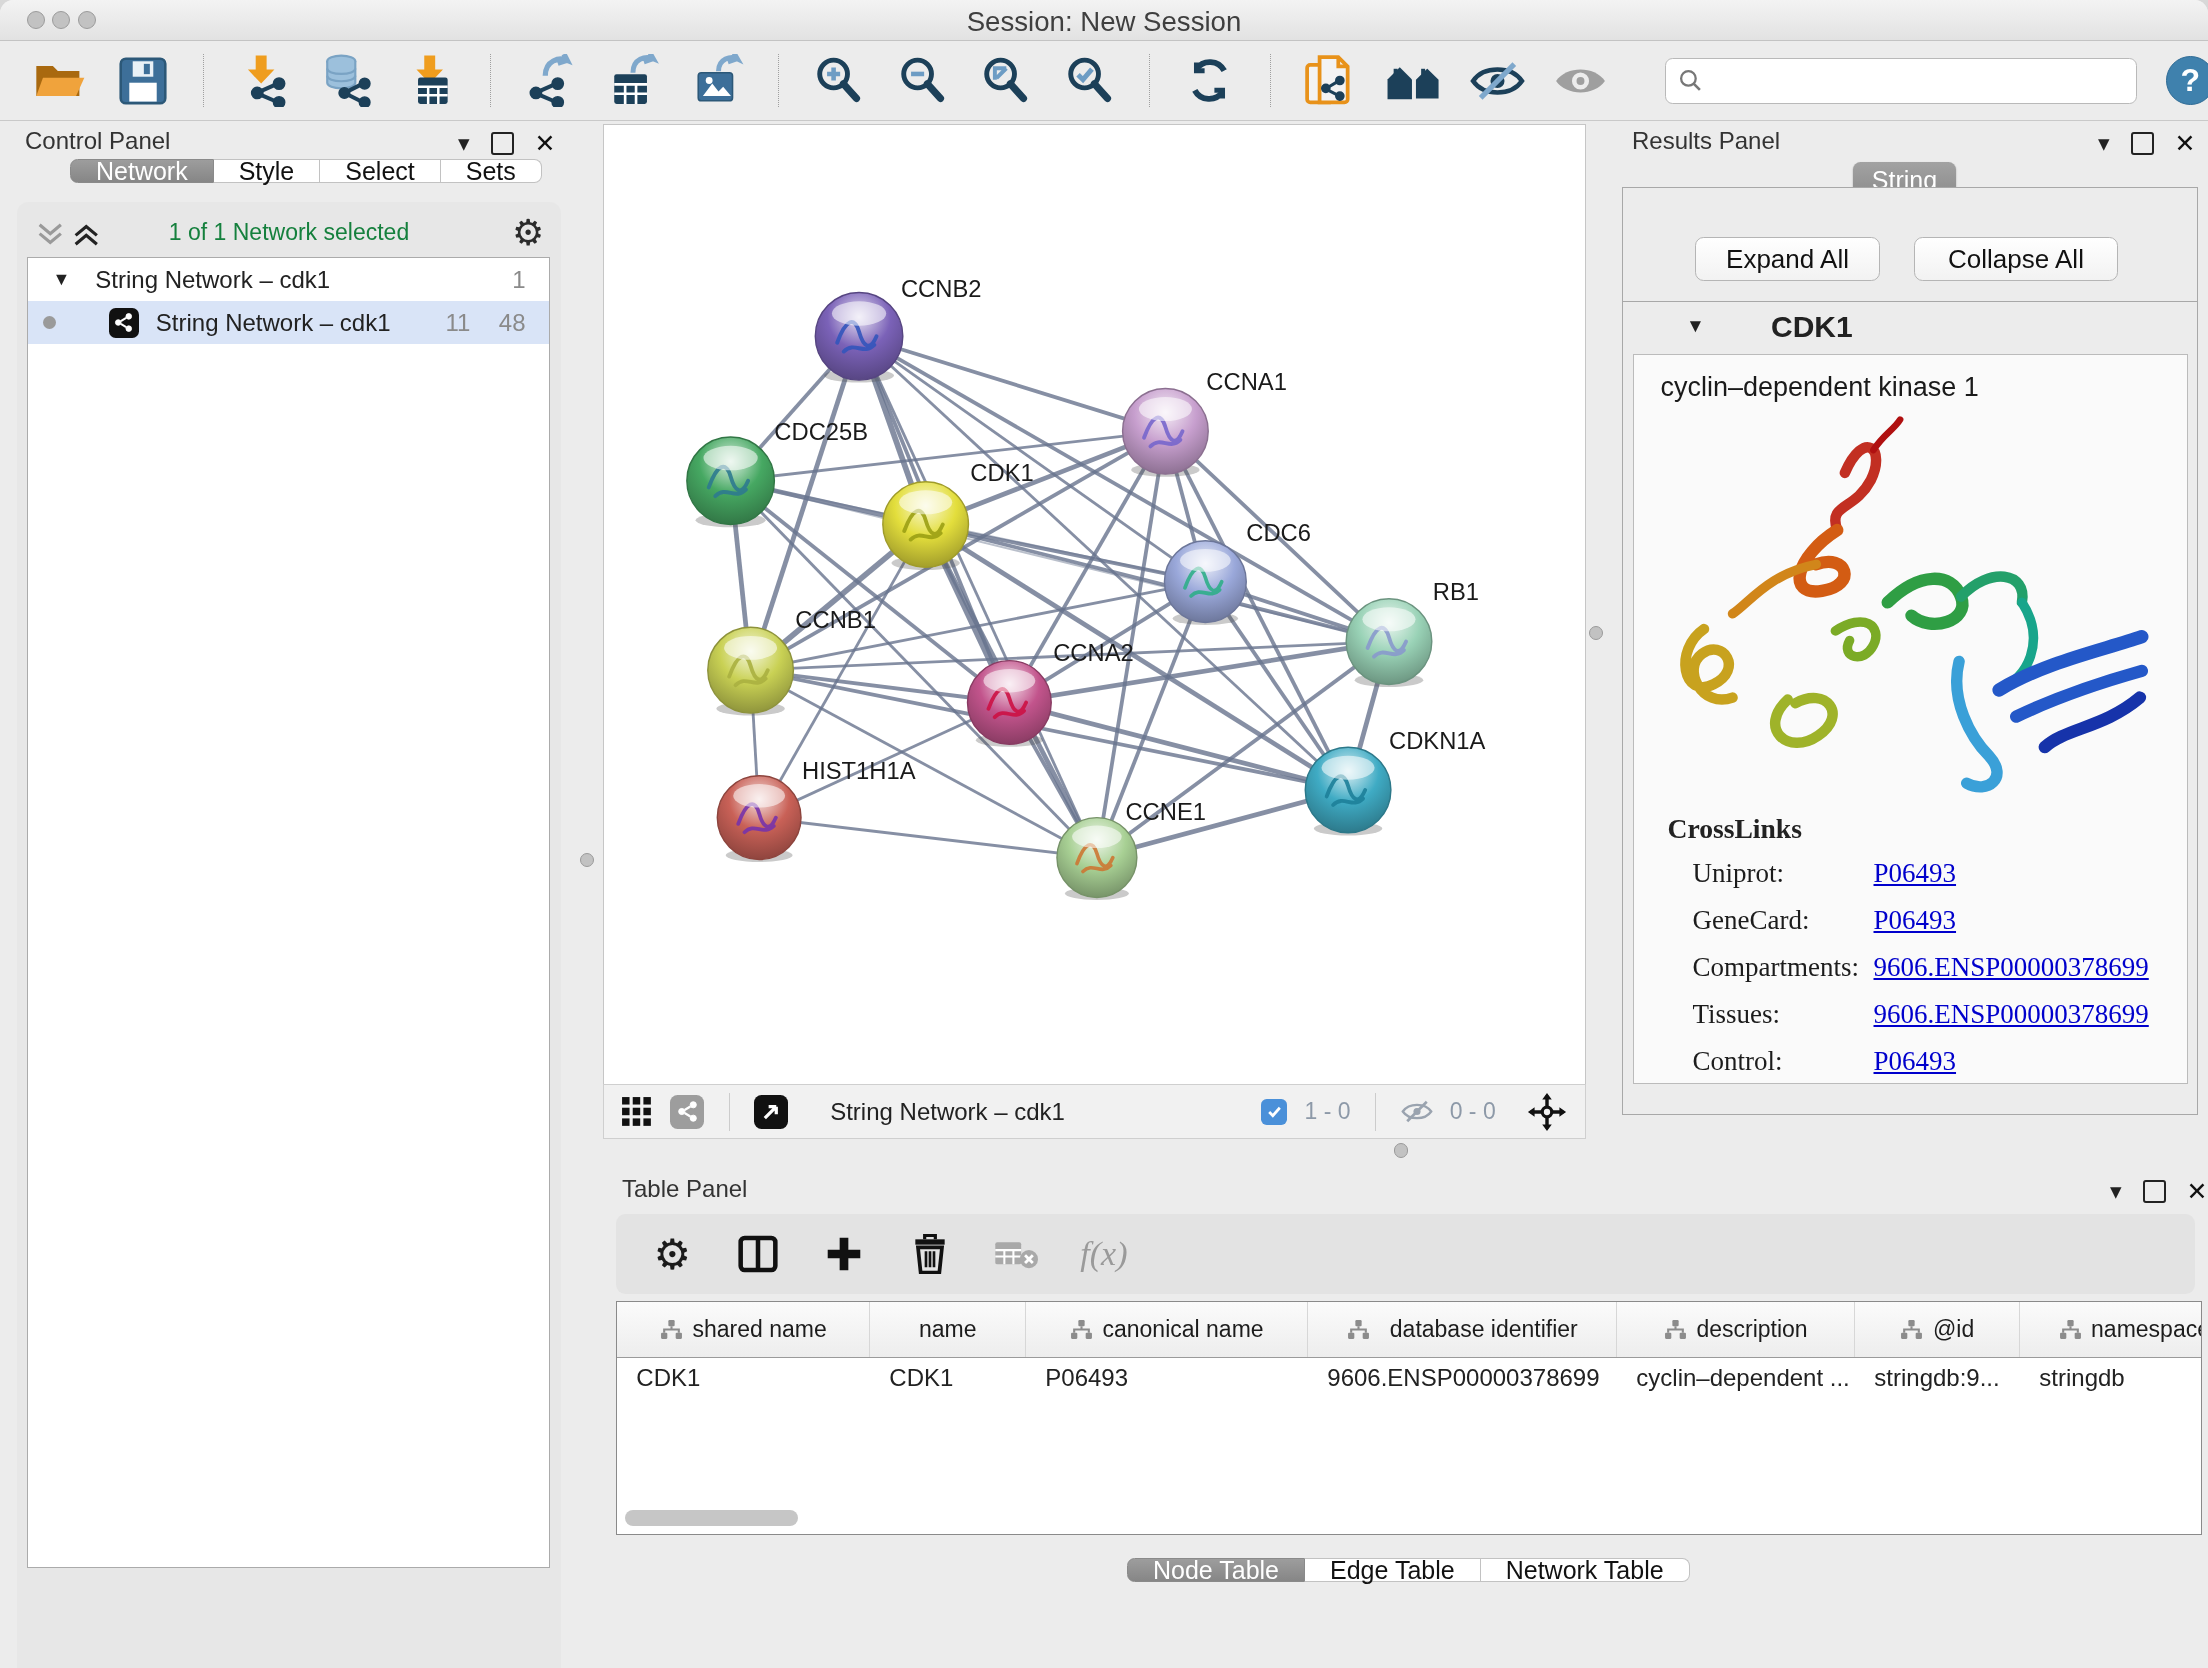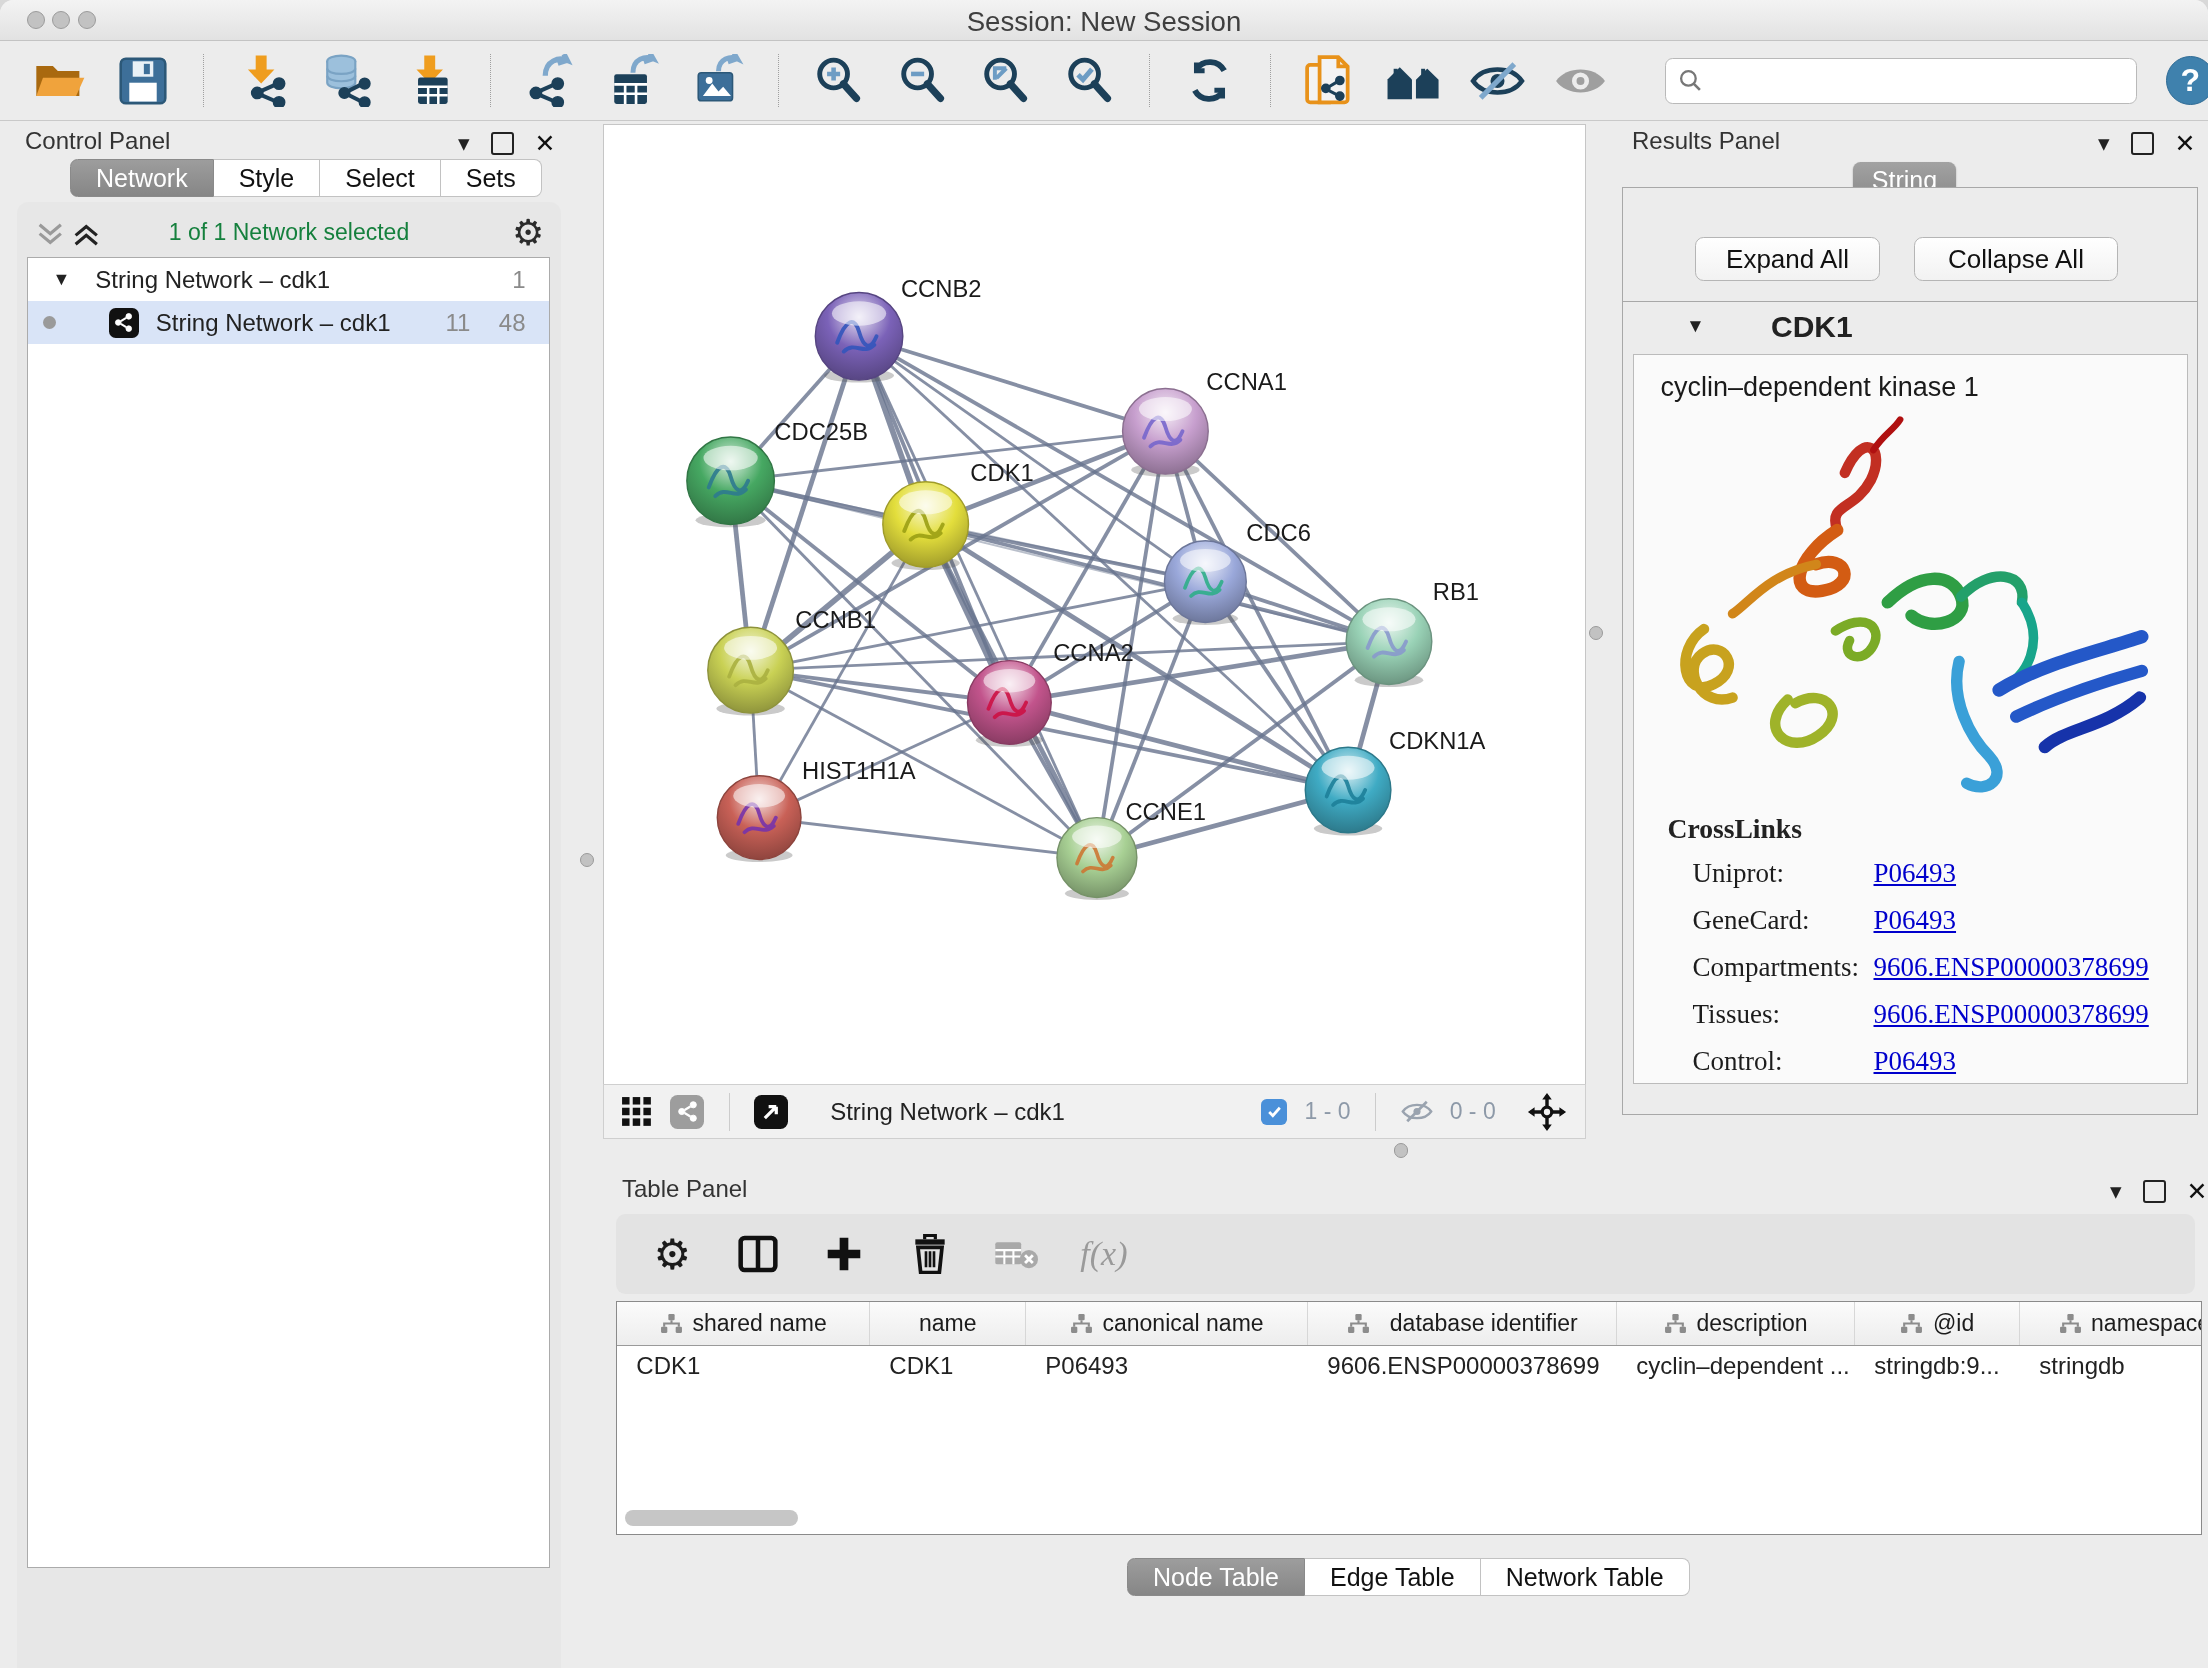--- a/index.html
+++ b/index.html
@@ -31,21 +31,21 @@
   .spacer{flex:1;}
 
   
   #control-panel{left:0;top:121px;width:571px;height:1487px;background:#ececec;}
   .panel-head{position:absolute;left:25px;top:5.7px;font-size:24px;color:#333;}
   .panel-icons{position:absolute;top:7.6px;display:flex;gap:21px;align-items:center;}
   .pm-glyph{font-size:23px;color:#222;}
   .float-box{width:19px;height:19px;border:2.9px solid #222;border-radius:2.9px;}
   .close-glyph{font-size:25px;font-weight:bold;color:#111;}
   #cp-tabs{position:absolute;left:70px;top:38px;height:38px;display:flex;}
-  .seg-tab{height:38px;display:flex;align-items:center;justify-content:center;
+  .seg-tab{height:24px;display:flex;align-items:center;justify-content:center;
      font-size:25px;background:#fff;border:1px solid #c2c2c2;border-left:none;
      padding:0 25px;box-sizing:border-box;color:#111;}
   .seg-tab.first{border-left:1px solid #c2c2c2;border-radius:7.6px 0 0 7.6px;}
   .seg-tab.last{border-radius:0 7.6px 7.6px 0;}
   .seg-tab.active{background:linear-gradient(#9d9d9d,#868686);color:#fff;border-color:#8a8a8a;}
   #cp-box{position:absolute;left:17px;top:81px;width:544px;height:1496px;
      background:#e7e7e7;border-radius:11.4px;}
   #cp-gear-row{position:absolute;left:0;top:13.3px;width:100%;height:34px;}
   #cp-status{position:absolute;left:0;right:0;text-align:center;top:3.8px;font-size:23px;color:#15803d;}
   #cp-tree{position:absolute;left:9.5px;top:55px;width:523px;height:1311px;background:#fff;
@@ -98,21 +98,21 @@
 
   
   #table-panel{left:603px;top:1162px;width:1605px;height:445px;background:#ececec;}
   #tp-toolbar{position:absolute;left:13.3px;top:52px;width:1579px;height:80px;background:#e3e3e3;
      border-radius:9.5px;display:flex;align-items:center;padding-left:34px;gap:42px;box-sizing:border-box;}
   .tp-icon{width:44px;height:44px;display:flex;align-items:center;justify-content:center;}
   #fx-label{font-family:"Liberation Serif","DejaVu Serif",serif;font-style:italic;
      font-size:34px;color:#9a9a9a;}
   #tp-table{position:absolute;left:13.3px;top:139px;width:1586px;height:234px;background:#fff;
      border:1.9px solid #8a8a8a;box-sizing:border-box;overflow:hidden;}
-  #tp-header{display:flex;height:44px;background:linear-gradient(#fbfbfb,#ededed);
+  #tp-header{display:flex;height:56px;background:linear-gradient(#fbfbfb,#ededed);
      border-bottom:1.9px solid #9a9a9a;box-sizing:border-box;}
   .th{display:flex;align-items:center;justify-content:center;gap:9.5px;font-size:23px;
      color:#1c1c1c;border-right:1px solid #d7d7d7;box-sizing:border-box;flex:none;}
   #tp-row{display:flex;height:40px;align-items:center;}
   .td{padding-left:19px;font-size:24px;box-sizing:border-box;flex:none;white-space:nowrap;overflow:hidden;}
   .c0{width:253px;}.c1{width:156px;}.c2{width:282px;}.c3{width:309px;gap:20px;}
   .c4{width:238px;}.c5{width:165px;}.c6{width:228px;}
   #tp-scroll{position:absolute;left:7.6px;bottom:7.6px;width:173px;height:16px;background:#c6c6c6;
      border-radius:8.6px;}
   #tp-tabs{position:absolute;left:524px;top:396px;height:42px;display:flex;}

